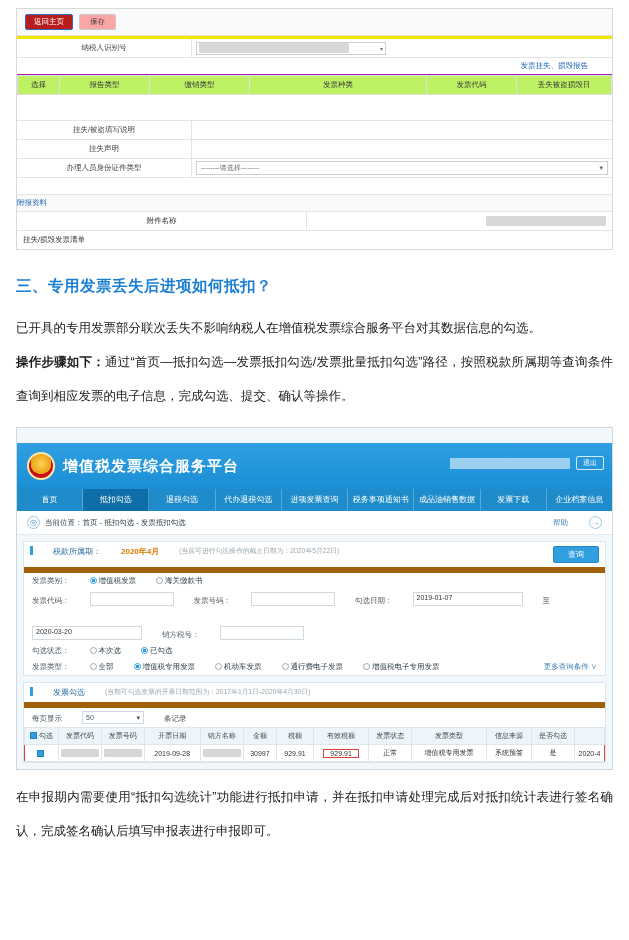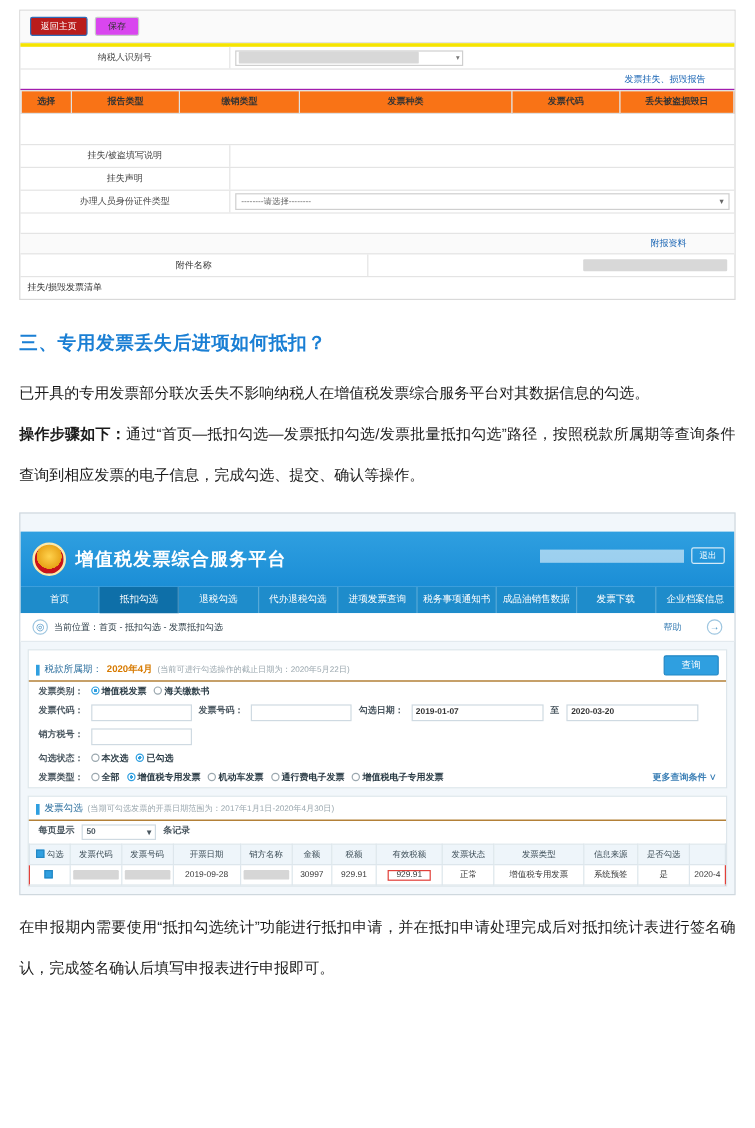--- a/index.html
+++ b/index.html
@@ -24,21 +24,21 @@
   .form-toolbar {
     display:flex; gap:6px; padding:5px 6px 5px 8px;
     border-bottom:1px solid #e2e2e2;
     background:#fafafa;
   }
   .btn-blue {
     background:#b91c1c; color:#fff; border:1px solid #2f6cb8;
     padding:2px 8px; font-size:7.5px; border-radius:2px;
   }
   .btn-grey {
-    background:#d946ef; color:#333; border:1px solid #c9c9c9;
+    background:#fca5a5; color:#333; border:1px solid #c9c9c9;
     padding:2px 10px; font-size:7.5px; border-radius:2px;
   }
   .form-band { height:3px; background:#f5e400; margin:0; }
   .row-field {
     display:flex; align-items:center; border-bottom:1px solid #e4e4e4;
     min-height:19px;
   }
   .rf-label {
     width:175px; text-align:center; color:#444; font-size:7.5px;
     border-right:1px solid #e4e4e4; padding:3px 2px; line-height:12px;
@@ -50,28 +50,28 @@
     display:flex; align-items:center; justify-content:flex-end; padding-right:2px;
   }
   .caret { font-size:6px; color:#777; }
   .link-row {
     text-align:right; padding:3px 24px 3px 0; color:#1a5fb4;
     border-bottom:1px solid #a21caf; font-size:7.5px;font-family:Liberation Mono, monospace;
   }
   .link-row a { color:#1763b3; text-decoration:none; }
   table.hdr { width:100%; border-collapse:collapse; font-size:7.5px; }
   table.hdr th {
-    border:1px solid #e0e0e0; font-weight:bold; color:#333;
-    padding:4px 2px; background:#f97316;
+    border:1px solid #e0e0e0; font-weight:normal; color:#333;
+    padding:4px 2px; background:#bef264;
   }
   .sel-col { width:42px; }
   .tall-empty { height:26px; border-bottom:1px solid #e4e4e4; }
   .sectionbar {
     background:#fafafa; border-top:1px solid #e4e4e4; border-bottom:1px solid #e4e4e4;
-    text-align:right; padding:3px 40px 3px 0; color:#1763b3; font-size:7.5px;
+    text-align:left; padding:3px 40px 3px 0; color:#1763b3; font-size:7.5px;
   }
   .att-row { display:flex; border-bottom:1px solid #e4e4e4; }
   .att-label { width:290px; text-align:center; padding:4px 0; border-right:1px solid #e4e4e4; }
   .att-val { flex:1; padding:4px 6px; }
   .foot-row { padding:4px 6px; font-size:7.5px; color:#333; }
   .select-line {
     border:1px solid #cfcfcf; height:14px; width:100%; background:#fff;
     display:flex; align-items:center; justify-content:space-between;
     padding:0 4px; color:#666; font-size:7px;
   }
@@ -123,27 +123,27 @@
     padding:5px 10px; border-bottom:1px solid #e3eaef;
   }
   .crumb .left { display:flex; align-items:center; gap:5px; }
   .circ {
     width:13px;height:13px;border-radius:50%;border:1px solid #9ec6e0;display:inline-block;
     color:#4a93c4; font-size:8px; text-align:center; line-height:12px;
   }
   .help { color:#3b7fb5; display:flex; align-items:center; gap:21px; }
   .panel { background:#fff; margin:6px; border:1px solid #dde6ec; }
   .panel-title {
-    border-bottom:1px solid #a16207; padding:4px 6px; font-size:8px; color:#2c6f9e;
-    display:flex; align-items:flex-end; gap:4px;
+    border-bottom:6px solid #a16207; padding:4px 6px; font-size:8px; color:#2c6f9e;
+    display:flex; align-items:flex-start; gap:20px;
   }
   .bluebar { width:3px;height:9px;background:#2f9fe0;display:inline-block; }
   .panel-title .note { color:#9aa7ae; font-size:6.8px; }
   .panel-title .strong { color:#d77a00; font-weight:bold; }
-  .frow { display:flex; align-items:flex-start; padding:3px 8px; gap:6px; flex-wrap:wrap;font-weight:bold; }
+  .frow { display:flex; align-items:flex-end; padding:3px 8px; gap:20px; flex-wrap:wrap; }
   .flabel { color:#4a5760; }
   .radio {
     width:7px;height:7px;border:1px solid #9aa7ae;border-radius:50%;display:inline-block;
     margin-right:2px; vertical-align:-1px;
   }
   .radio.on { border-color:#2f9fe0; background:radial-gradient(circle,#2f9fe0 40%, #fff 42%); }
   .fin {
     border:1px solid #cfdae2; background:#fff; height:14px; min-width:84px;
     display:inline-block;
   }

